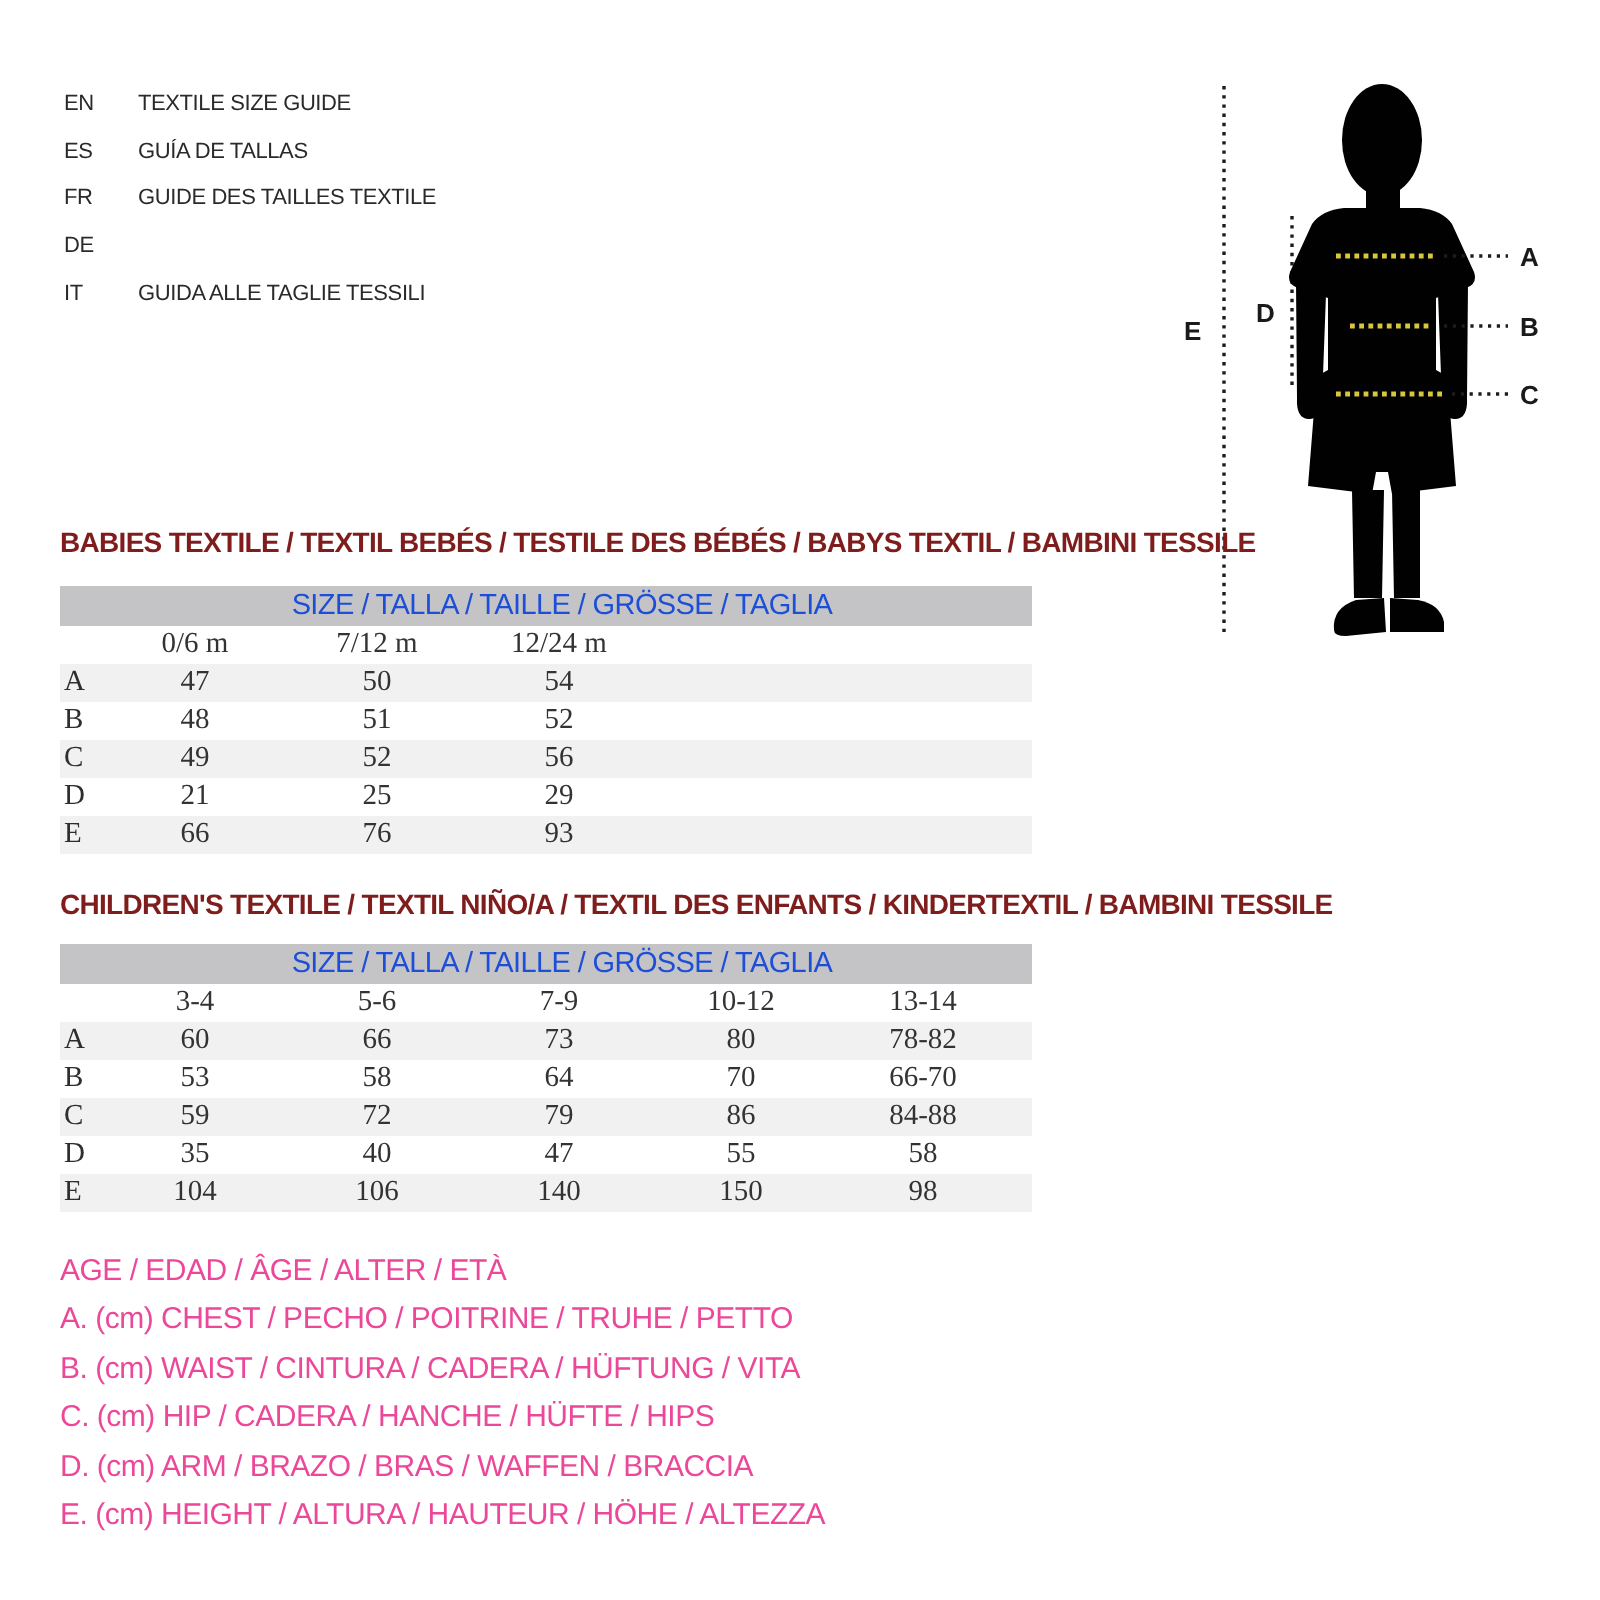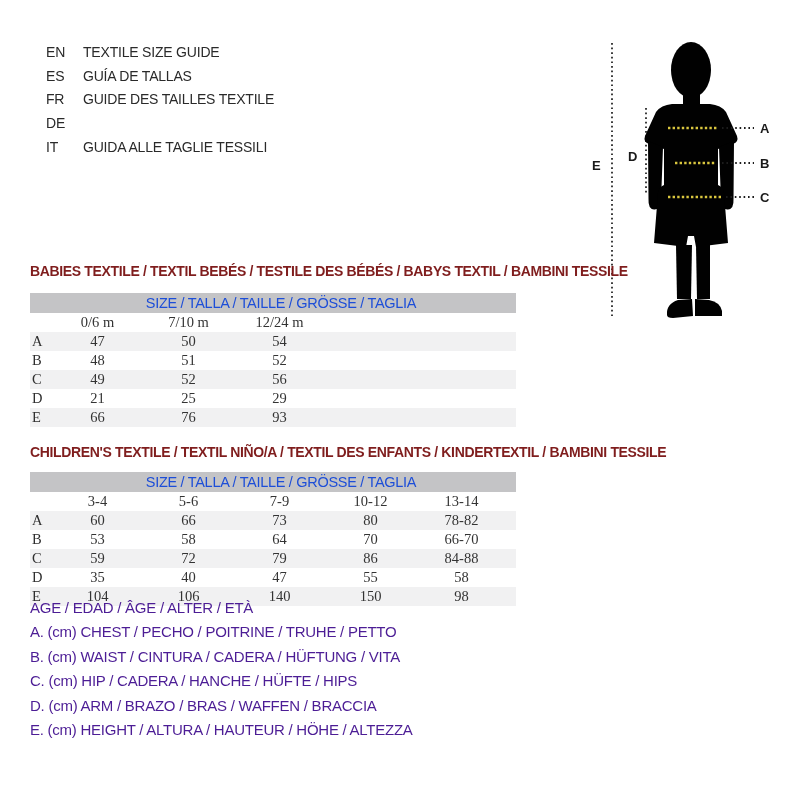--- a/index.html
+++ b/index.html
@@ -6,21 +6,21 @@
   html,body { background:#ffffff; }
   body {
     width:800px; height:800px;
     font-family:"Liberation Sans", sans-serif;
     color:#2b2b2b;
   }
   .page { position:relative; width:800px; height:800px; background:#fff; overflow:hidden; }
 
   
   .lang-list { position:absolute; left:32px; top:40px; }
-  .lang-row { display:flex; height:23.8px; align-items:center; font-size:14px; letter-spacing:-0.2px; color:#2a2a2a;margin-left:14px; }
+  .lang-row { display:flex; height:23.8px; align-items:center; font-size:11px; letter-spacing:-0.2px; color:#2a2a2a; }
   .lang-code { width:37px; flex:0 0 37px; }
 
   
   .figure-svg { position:absolute; left:580px; top:30px; width:200px; height:300px; }
 
   
   .section-title { position:absolute; left:30px; font-size:14px; letter-spacing:-0.35px; color:#7f1d1d; white-space:nowrap;font-weight:bold; }
   .title-babies { top:263px; }
   .title-children { top:444px; }
 
@@ -30,21 +30,21 @@
   .table-children { top:472px; }
   .size-bar { height:20px; line-height:20px; background:#c4c4c6; color:#1d4ed8; padding-left:16px; letter-spacing:-0.3px; font-size:14.5px;text-align:center; }
   .trow { display:grid; height:19px; line-height:19px; align-items:center;font-family:Liberation Serif, serif; }
   .table-babies .trow { grid-template-columns:22px 91px 91px 91px 1fr; }
   .table-children .trow { grid-template-columns:22px 91px 91px 91px 91px 91px 1fr; }
   .trow.stripe { background:#f1f1f2; }
   .cell { text-align:center; }
   .rlabel { text-align:left; padding-left:2px; color:#2e2e2e; }
 
   
-  .legend { position:absolute; left:30px; top:596px; font-size:15px; line-height:24.4px; letter-spacing:-0.25px; color:#4c1d95; }
+  .legend { position:absolute; left:30px; top:624px; font-size:15px; line-height:24.4px; letter-spacing:-0.25px; color:#ec4899; }
 </style>
 </head>
 <body>
 
 <div class="page">
 
   <div class="lang-list">
     <div class="lang-row">
       <span class="lang-code">EN</span>
       <span class="lang-label">TEXTILE SIZE GUIDE</span>
@@ -101,21 +101,21 @@
     <text x="12" y="140" font-size="13" font-weight="bold" fill="#1a1a1a" font-family="Liberation Sans, sans-serif">E</text>
   </svg>
 
   <div class="section-title title-babies">BABIES TEXTILE / TEXTIL BEBÉS / TESTILE DES BÉBÉS / BABYS TEXTIL / BAMBINI TESSILE</div>
 
   <div class="size-table table-babies">
     <div class="size-bar">SIZE / TALLA / TAILLE / GRÖSSE / TAGLIA</div>
     <div class="trow">
       <div class="rlabel"></div>
       <div class="cell">0/6 m</div>
-      <div class="cell">7/10 m</div>
+      <div class="cell">7/12 m</div>
       <div class="cell">12/24 m</div>
       <div class="cell"></div>
     </div>
     <div class="trow stripe">
       <div class="rlabel">A</div>
       <div class="cell">47</div>
       <div class="cell">50</div>
       <div class="cell">54</div>
       <div class="cell"></div>
     </div>

